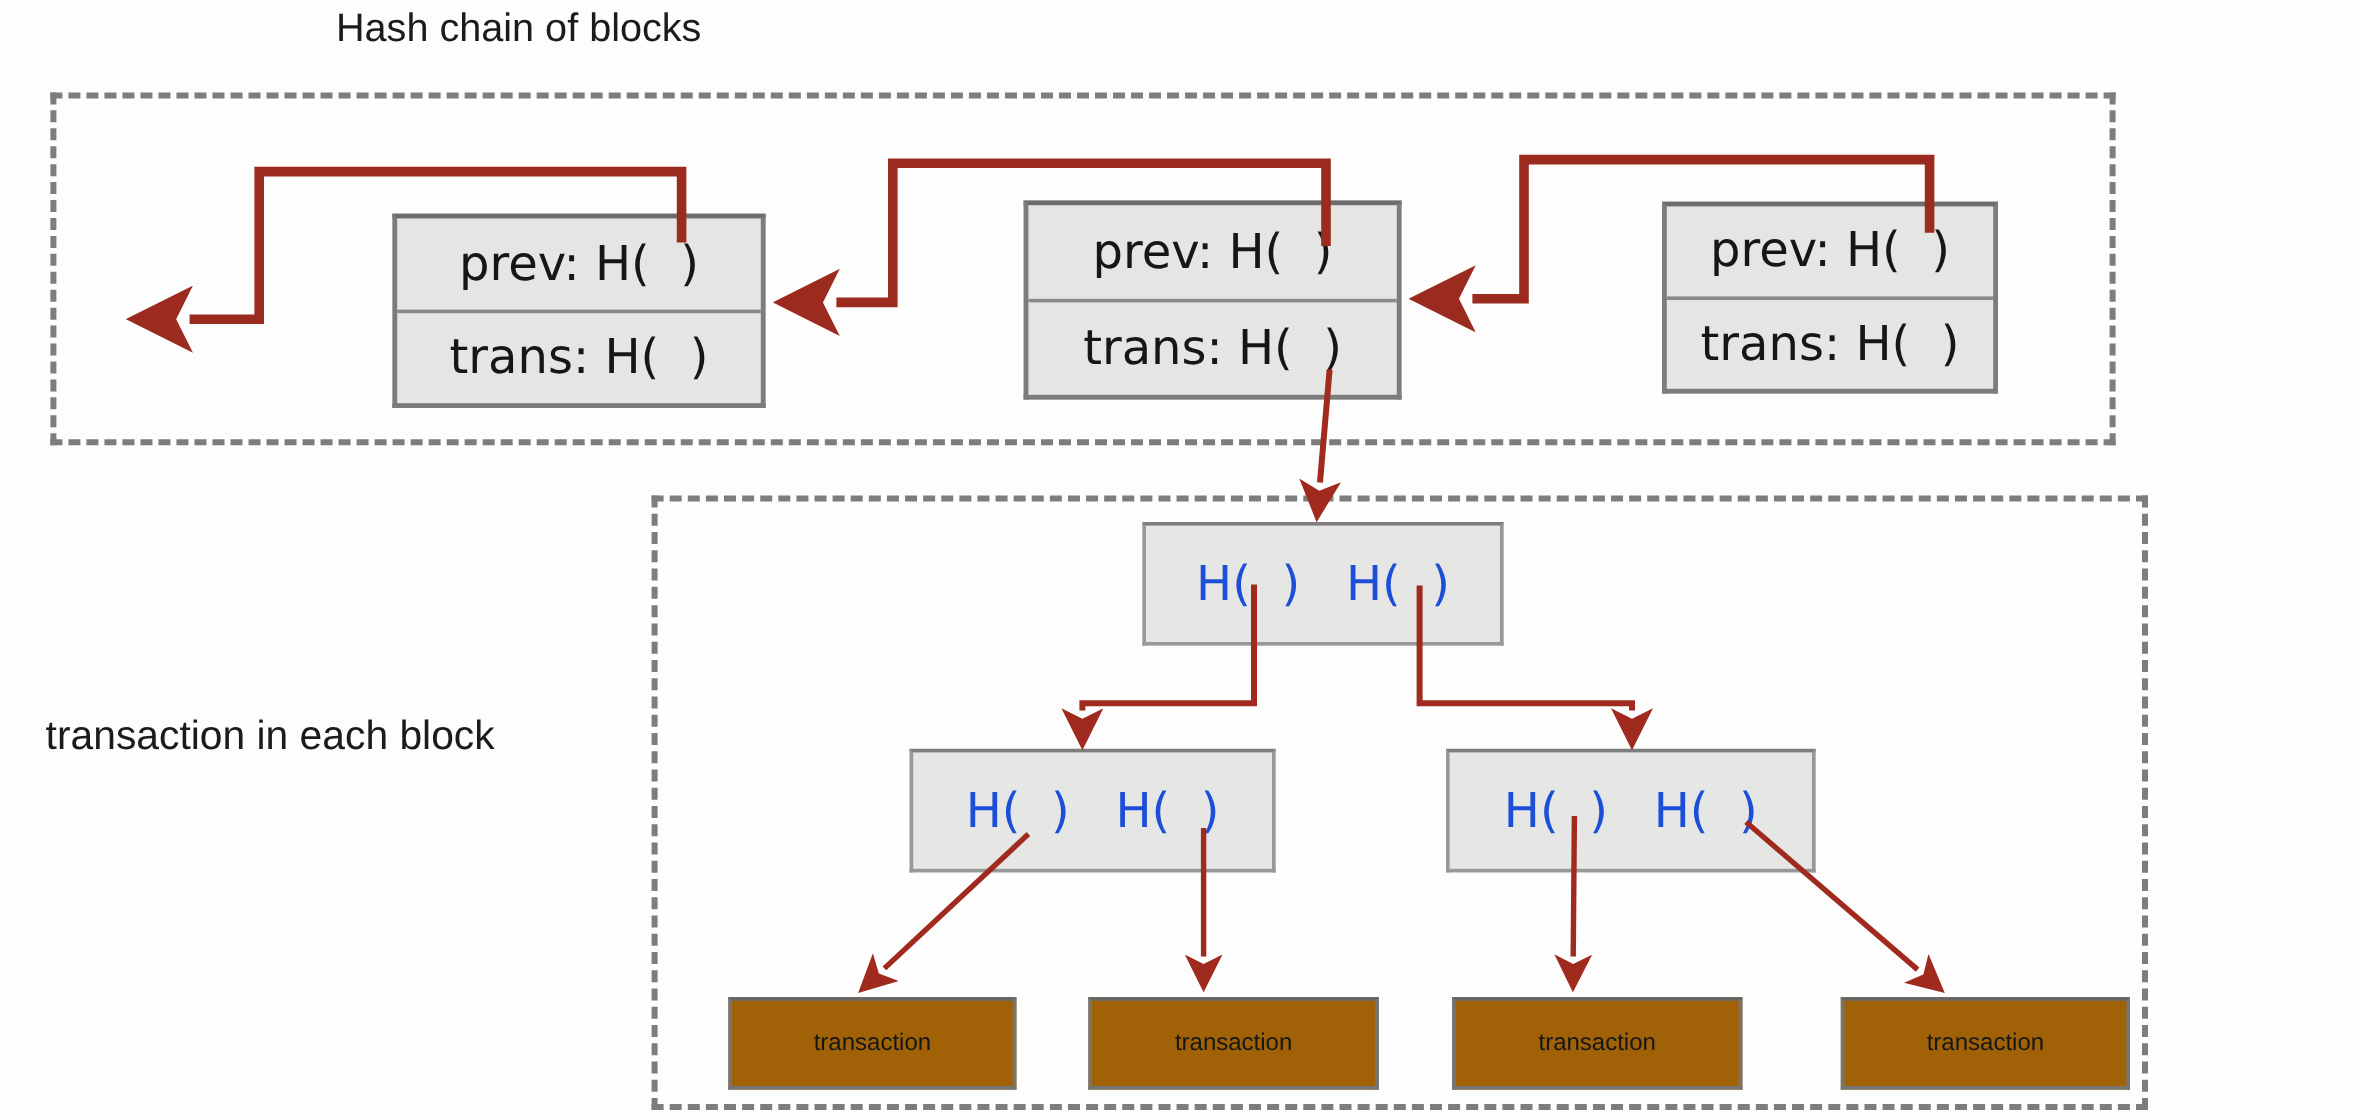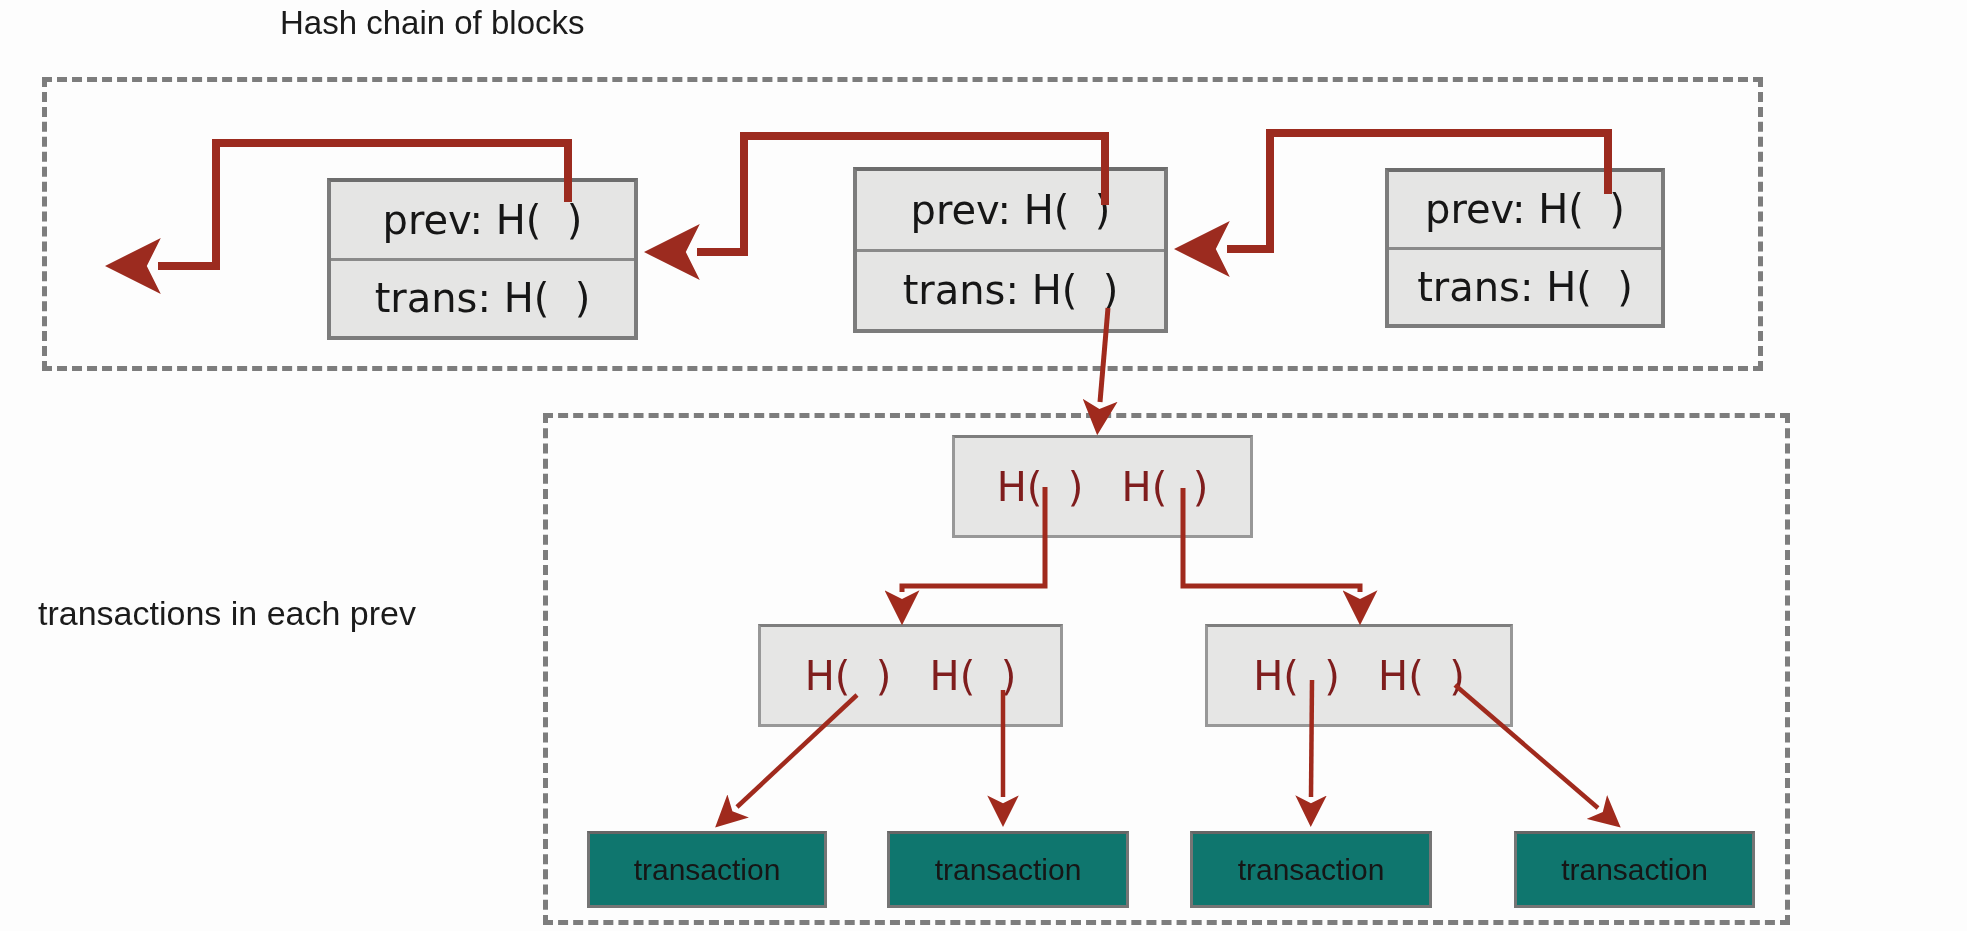--- a/index.html
+++ b/index.html
@@ -25,41 +25,41 @@
   }
   .chain-row{
     flex:1;display:flex;align-items:center;justify-content:center;
     font-family:"DejaVu Sans",sans-serif;font-size:40px;white-space:pre;
     color:#161616;
   }
   .chain-divider{height:3px;background:#8a8a8a;}
   .hash-box{
     position:absolute;box-sizing:border-box;display:flex;align-items:center;justify-content:center;
     background:#e6e6e5;border:3px solid #989898;border-top-color:#7e7e7e;
-    font-family:"DejaVu Sans",sans-serif;font-size:40px;white-space:pre;color:#7f1d1d;
+    font-family:"DejaVu Sans",sans-serif;font-size:40px;white-space:pre;color:#1d4ed8;
   }
   .txn-box{
     position:absolute;box-sizing:border-box;display:flex;align-items:center;justify-content:center;
-    background:#0f766e;border:3px solid #757575;border-top-color:#666;
-    font-family:"Liberation Sans",sans-serif;font-size:30px;color:#161616;
+    background:#a16207;border:3px solid #757575;border-top-color:#666;
+    font-family:"Liberation Sans",sans-serif;font-size:20px;color:#161616;margin-left:20px;
   }
   #arrow-layer{position:absolute;left:0;top:0;pointer-events:none;}
   .arrow-thick{stroke:#9c2b1f;stroke-width:8;fill:none;}
   .arrow-thin{stroke:#a02a1d;stroke-width:5;fill:none;}
   .arrow-leaf{stroke:#a02a1d;stroke-width:4.5;fill:none;}
 </style>
 </head>
 <body>
 
 <div id="stage">
 
   <div class="caption" style="left:280px;top:4px;font-size:33px;">Hash chain of blocks</div>
 
   <div class="caption" style="left:38px;top:590px;font-size:34px;line-height:1.38;">
-    <div>transactions in each prev</div>
+    <div>transaction in each block</div>
   </div>
 
   <div class="dashed-box" style="left:42px;top:77px;width:1721px;height:294px;"></div>
   <div class="dashed-box" style="left:543px;top:413px;width:1247px;height:512px;"></div>
 
   <div class="chain-block" style="left:327px;top:178px;width:311px;height:162px;">
     <div class="chain-row">prev: H(  )</div>
     <div class="chain-divider"></div>
     <div class="chain-row">trans: H(  )</div>
   </div>

